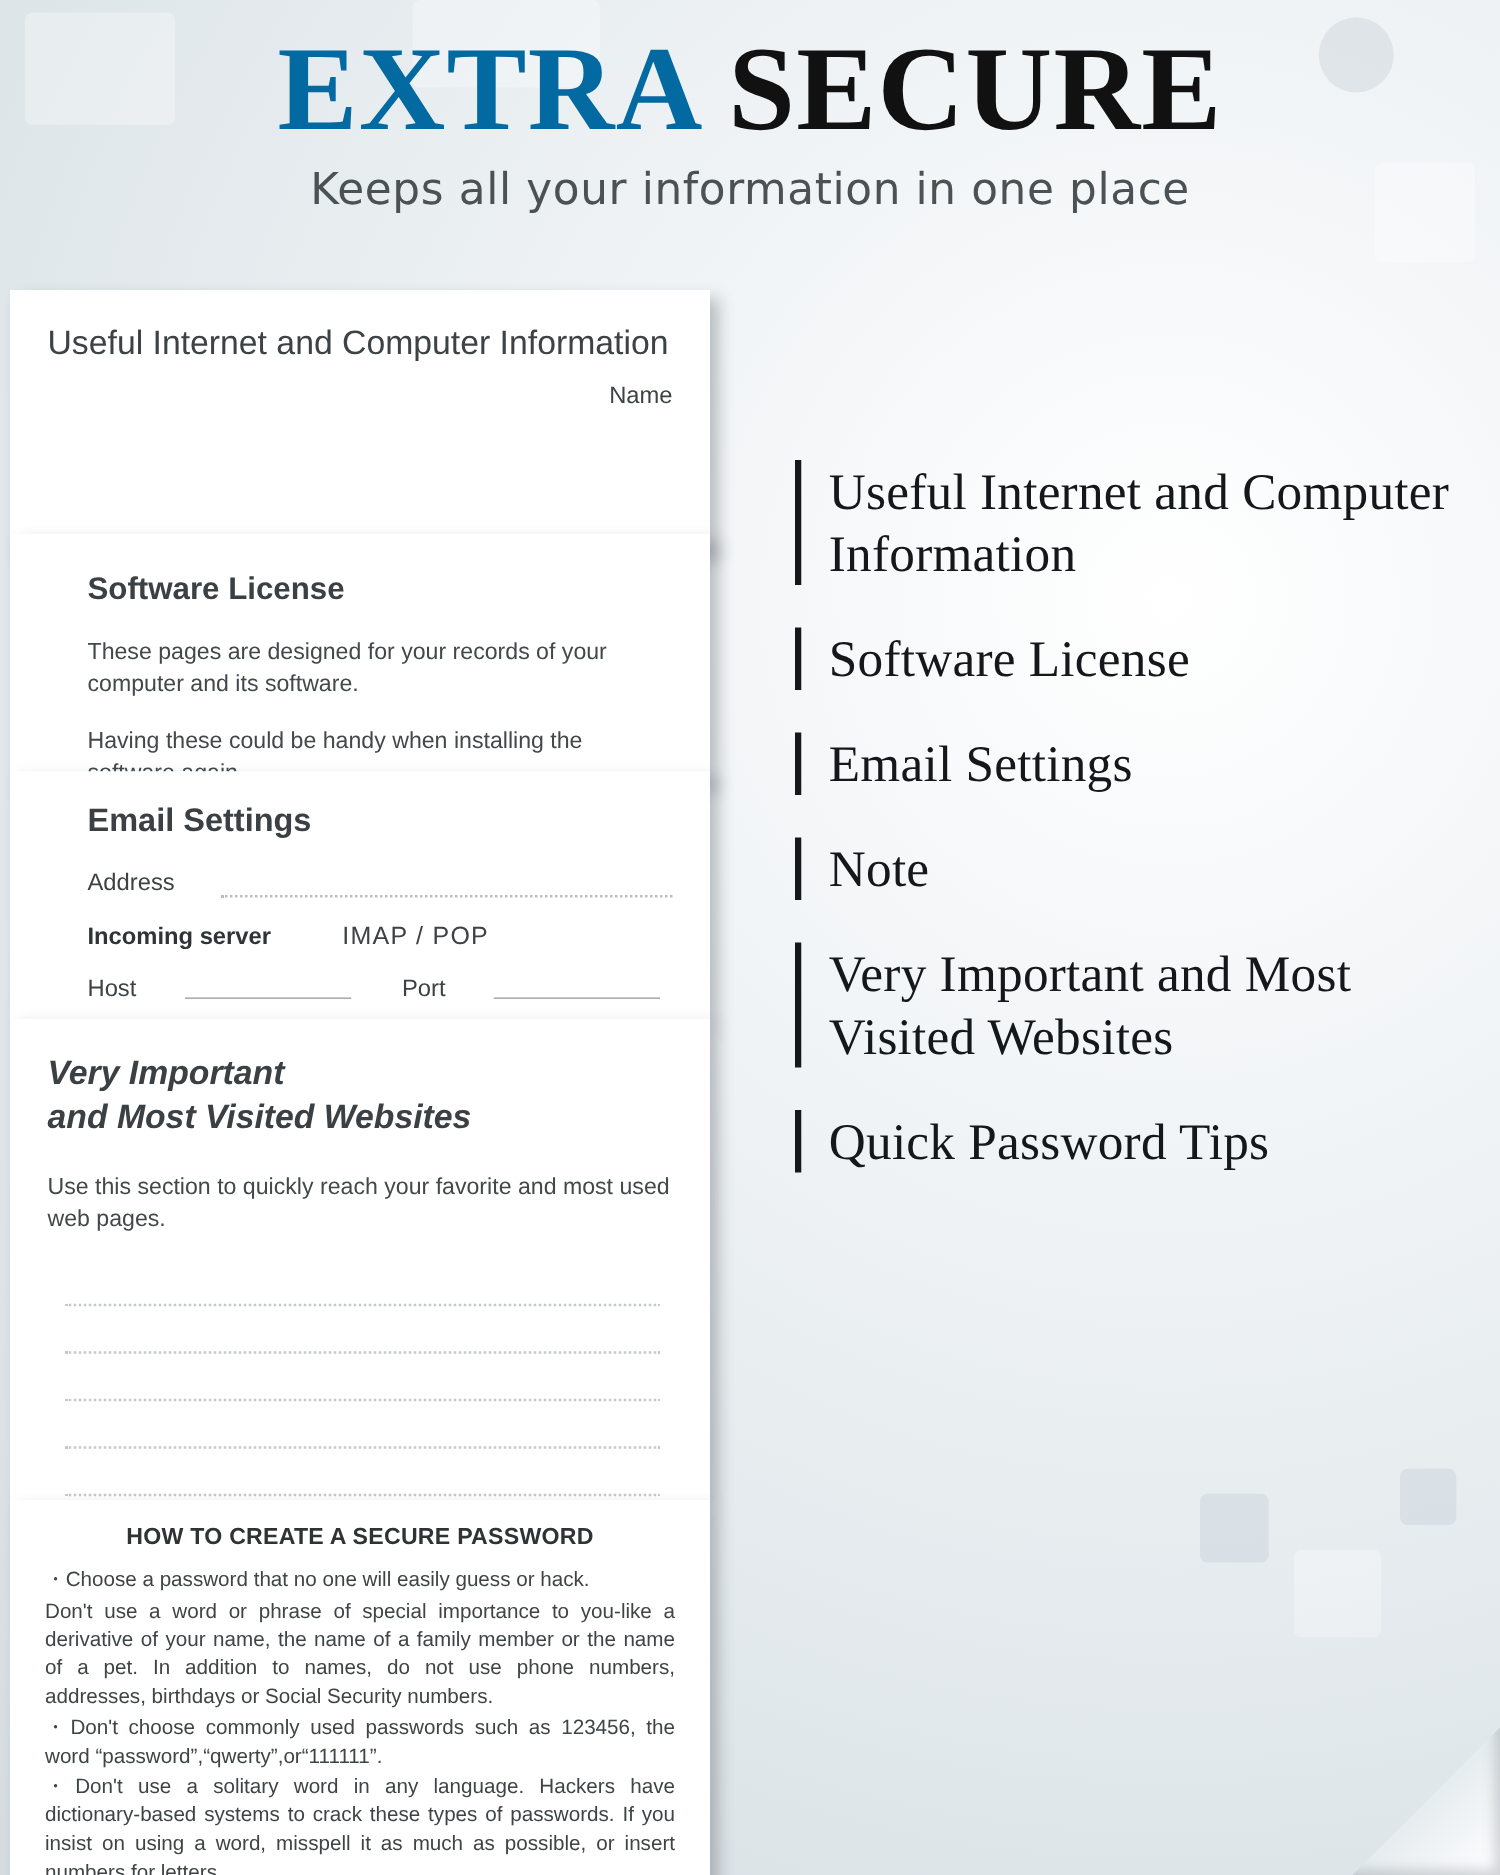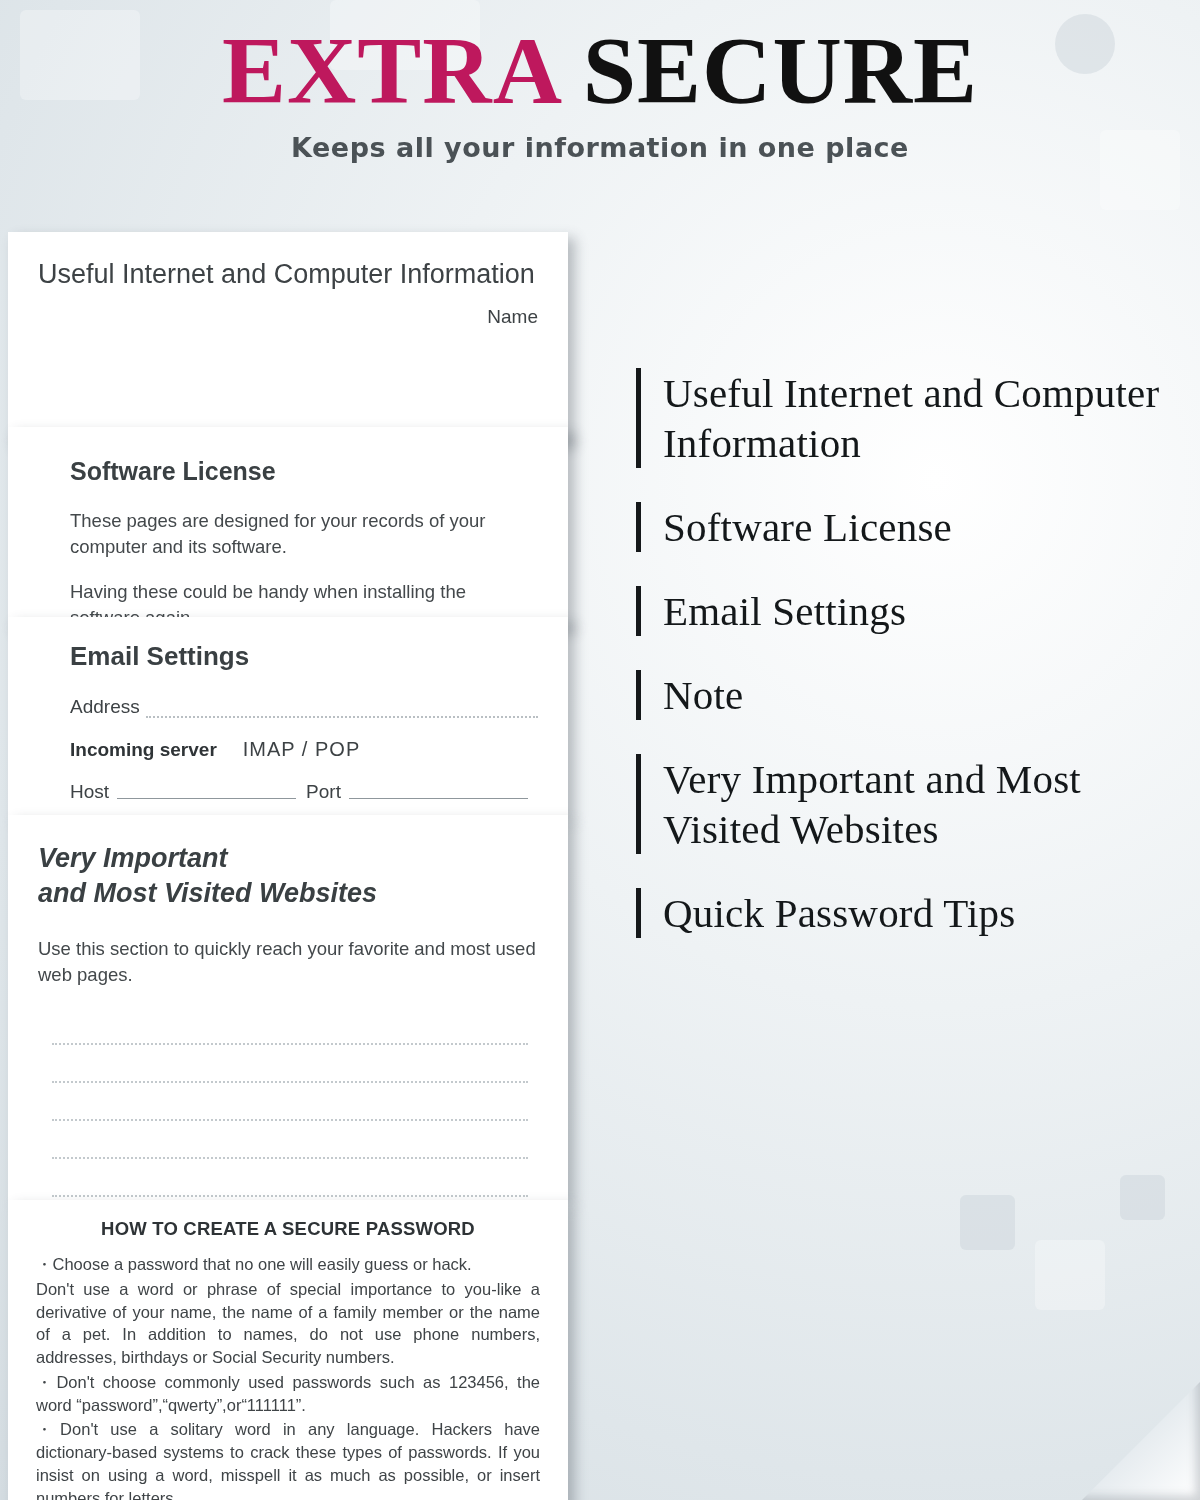--- a/index.html
+++ b/index.html
@@ -39,28 +39,27 @@
   }
   .title {
     font-family: "Liberation Serif", serif;
     font-size: 96px;
     font-weight: bold;
     letter-spacing: 1px;
     line-height: 1.02;
     color: #111111;
     margin: 0;
   }
-  .title .blue { color: #be185d; }
+  .title .blue { color: #0369a1; }
   .subtitle {
     font-family: "DejaVu Sans", sans-serif;
-    font-size: 27px;
+    font-size: 35px;
     color: #4b5256;
     margin-top: 12px;
     letter-spacing: 0.5px;
-    font-weight: bold;
   }
 
   
   .cards {
     position: absolute;
     left: 8px;
     top: 232px;
     width: 568px;
   }
   .card {
@@ -128,20 +127,21 @@
     margin: 2px 0 24px 0;
     padding-left: 32px;
   }
   .email-row {
     display: flex;
     align-items: flex-end;
     padding-left: 32px;
     margin-bottom: 20px;
     font-size: 19px;
     color: #3d4245;
+    gap: 31px;
   }
   .strong-lab { font-weight: bold; color: #2f3437; font-size: 19px; text-align: center; }
   .imap { font-size: 20px; color: #3d4245; margin-left: 26px; letter-spacing: 1px; }
   .line-solid {
     flex: 1;
     border-bottom: 1.5px solid #8f979c;
     margin: 0 10px 4px 8px;
     height: 12px;
   }
 

